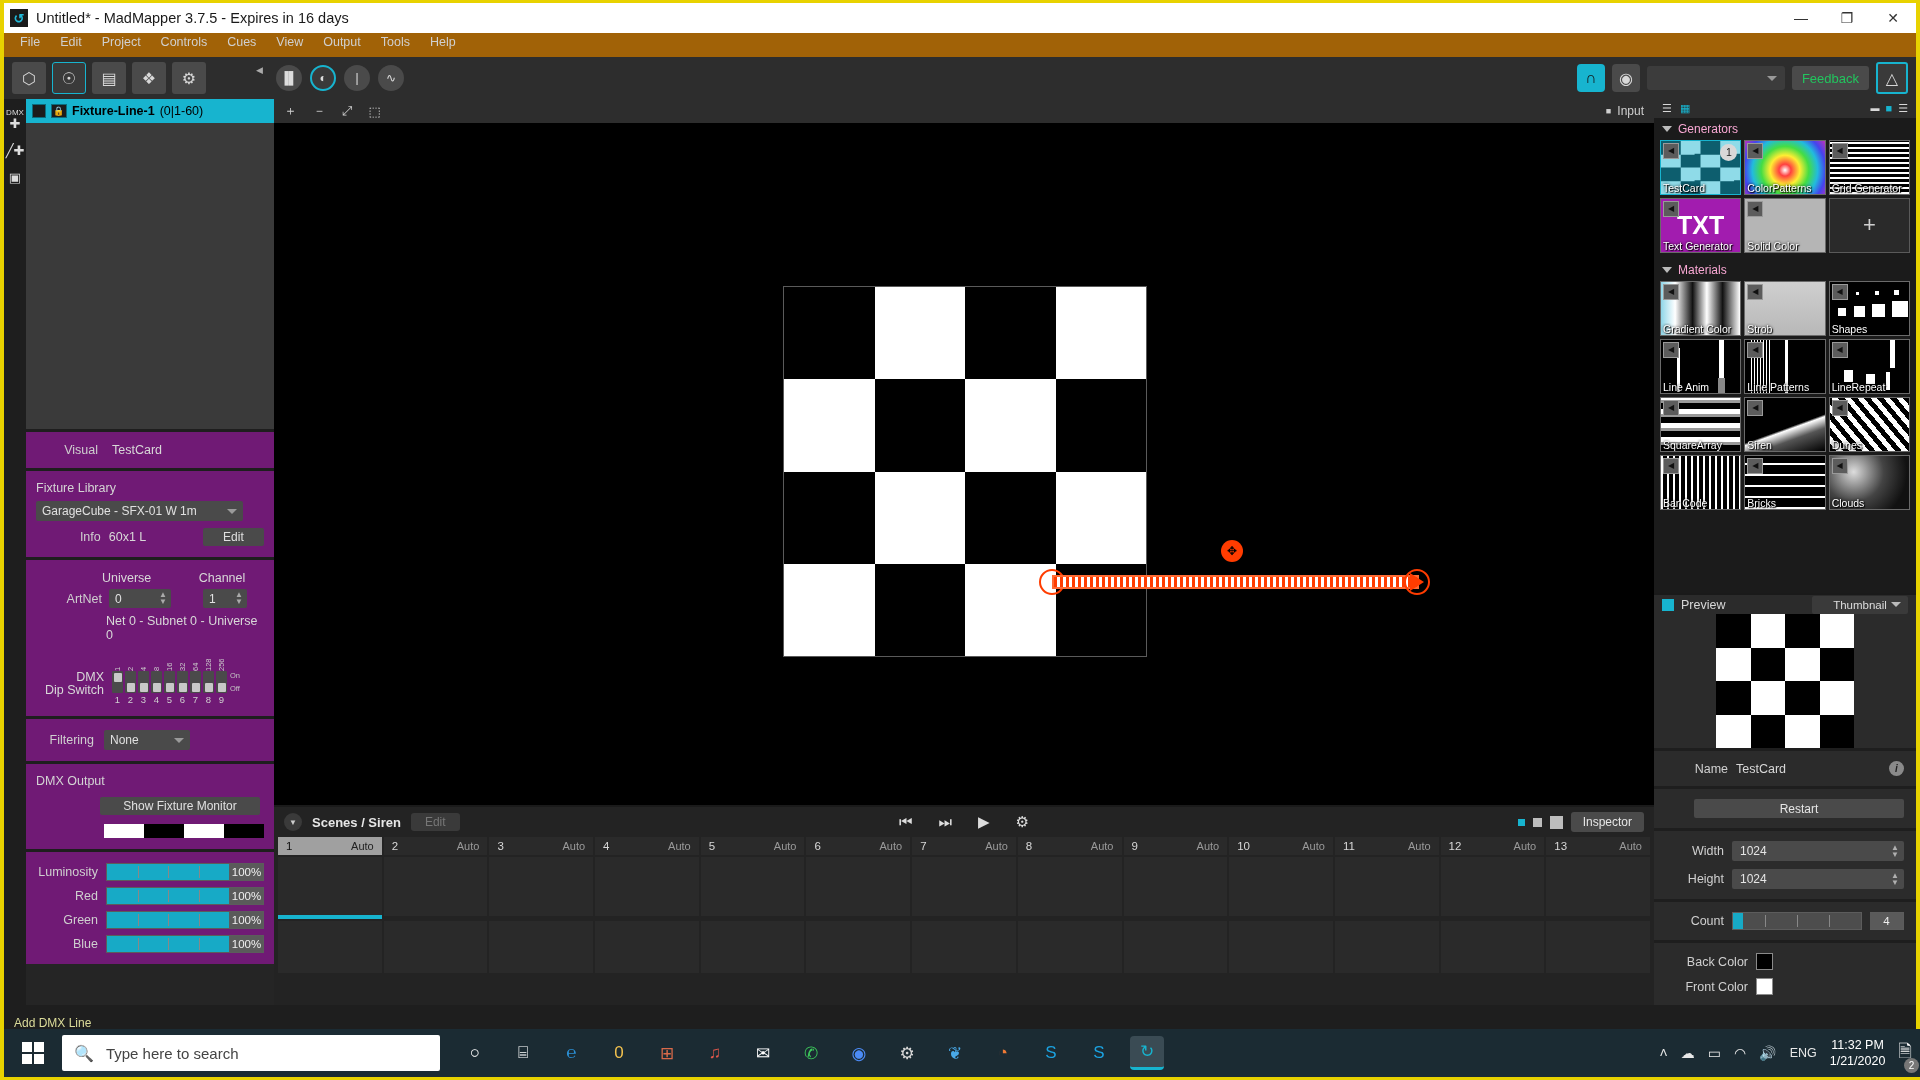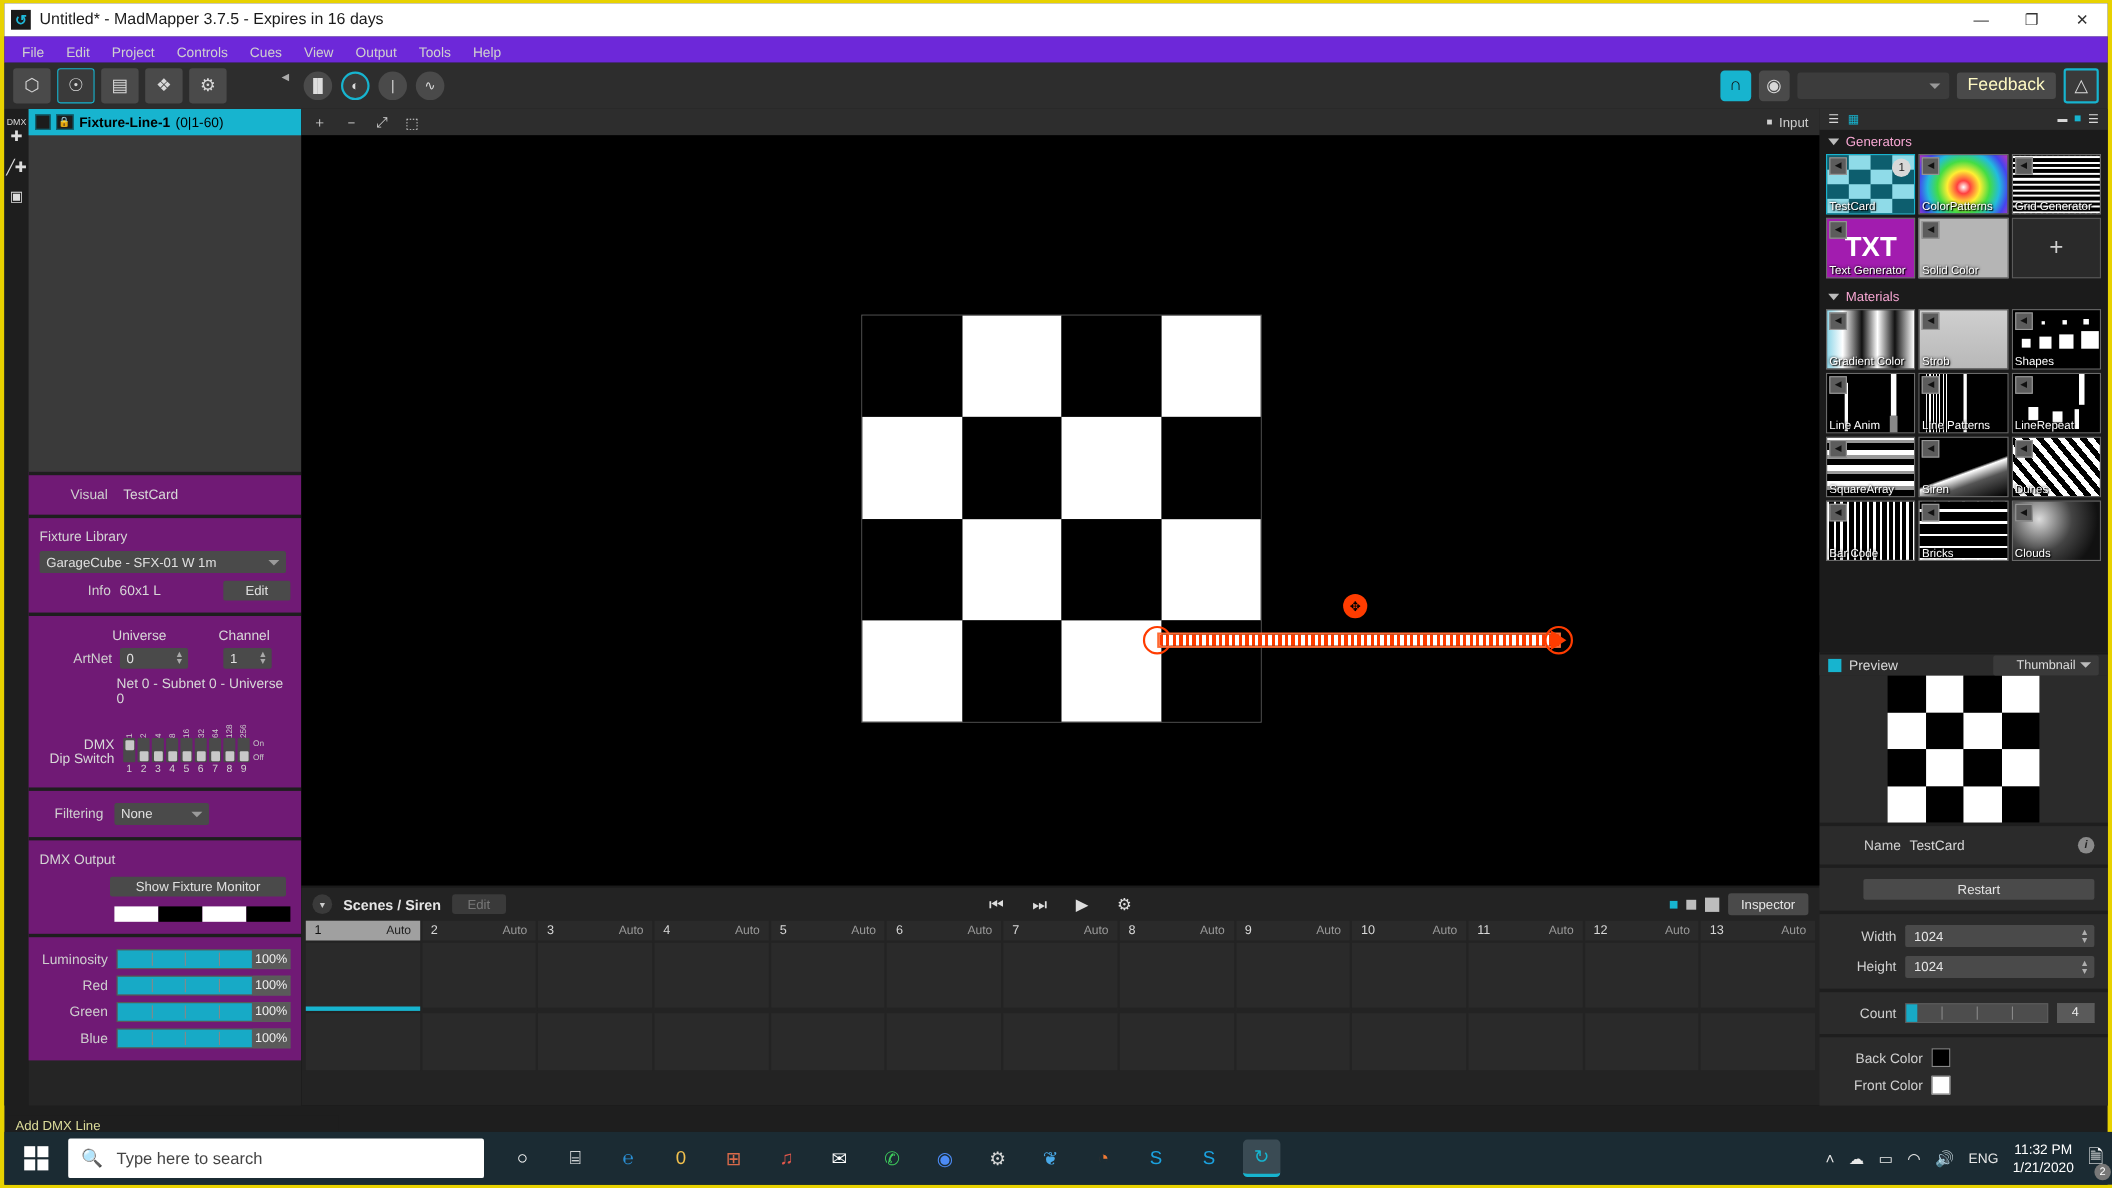--- a/index.html
+++ b/index.html
@@ -19,42 +19,42 @@
   .titlebar { height: 30px; background: #ffffff; display: flex; align-items: center;
               padding-left: 6px; color: #111; font-size: 14.5px; position: relative; }
   .tb-icon { width: 18px; height: 18px; background: #1a1a1a; margin-right: 8px;
              display:flex; align-items:center; justify-content:center; color:#20b8d8; font-size:13px; font-weight:bold;}
   .tb-title { font-size: 14.5px; color: #1a1a1a; }
   .tb-btns { position: absolute; right: 0; top: 0; height: 30px; display: flex; }
   .tb-btn { width: 46px; height: 30px; display:flex; align-items:center; justify-content:center;
             font-size: 14px; color:#333; }
 
   
-  .menubar { height: 24px; background: #6d28d9; display:flex; align-items:flex-end; padding-left: 6px; }
+  .menubar { height: 24px; background: #a16207; display:flex; align-items:flex-start; padding-left: 6px; }
   .menu-item { font-size: 12.5px; color: #d0d0d0; padding: 2px 10px; }
 
   
   .toolbar { height: 42px; background:#2d2d2d; display:flex; align-items:center; padding: 0 8px; position:relative; }
   .tool-btn { width: 34px; height: 32px; background:#4a4a4a; border-radius:3px; margin-right:6px;
               display:flex; align-items:center; justify-content:center; color:#d8d8d8; }
   .tool-btn.sel { background:#3a3a3a; border:1.5px solid #17b4cf; }
   .transport { position:absolute; left: 272px; display:flex; align-items:center; gap:8px; }
   .circ { width: 26px; height:26px; border-radius:50%; background:#4a4a4a; display:flex;
           align-items:center; justify-content:center; color:#ddd; font-size:12px;}
   .circ.ring { background:#3a3a3a; border:2px solid #17b4cf; }
   .tb-collapse { position:absolute; left:252px; color:#aaa; font-size:9px; top:8px;}
   .toolbar-right { position:absolute; right:8px; display:flex; align-items:center; gap:7px; }
   .sq-btn { width:28px; height:28px; border-radius:4px; background:#4a4a4a; display:flex;
             align-items:center; justify-content:center; }
   .sq-btn.cyan { background:#17b4cf; color:#111; }
   .combo-empty { width:138px; height:24px; background:#3c3c3c; border-radius:3px; position:relative; }
   .combo-empty:after { content:''; position:absolute; right:8px; top:10px; border-left:5px solid transparent;
             border-right:5px solid transparent; border-top:5px solid #999; }
   .feedback-btn { height:24px; background:#4a4a4a; border-radius:3px; padding:0 10px;
-            display:flex; align-items:center; font-size:16px; color:#fef9c3;}
+            display:flex; align-items:center; font-size:13px; color:#22c55e;}
   .export-btn { width:32px; height:32px; border:2px solid #17b4cf; border-radius:3px; background:#3a3a3a;
             display:flex; align-items:center; justify-content:center; }
 
   
   .body { display:flex; height: 1080px; }
   .left-rail { width: 22px; background:#1e1e1e; padding-top: 8px; display:flex;
                flex-direction:column; align-items:center; gap:14px; }
   .rail-ic { color:#ddd; font-size:10px; text-align:center; line-height:1; }
 
   .left-panel { width: 248px; background:#252525; display:flex; flex-direction:column; }
@@ -282,21 +282,21 @@
       <div class="panel-sect">
         <div class="row">
           <div class="lbl" style="width:62px">Visual</div>
           <div style="margin-left:14px">TestCard</div>
         </div>
       </div>
 
       <div class="panel-sect">
         <div class="section-title">Fixture Library</div>
         <div class="row" style="padding:0 10px">
-          <div class="select" style="width:224px">
+          <div class="select" style="width:207px">
             <span>GarageCube - SFX-01 W 1m</span>
             <span class="arr"></span>
           </div>
         </div>
         <div class="row" style="padding-top:7px">
           <div class="lbl" style="width:66px">Info</div>
           <div style="margin-left:8px;width:96px">60x1 L</div>
           <div class="btn-sm" style="width:62px">Edit</div>
         </div>
       </div>

